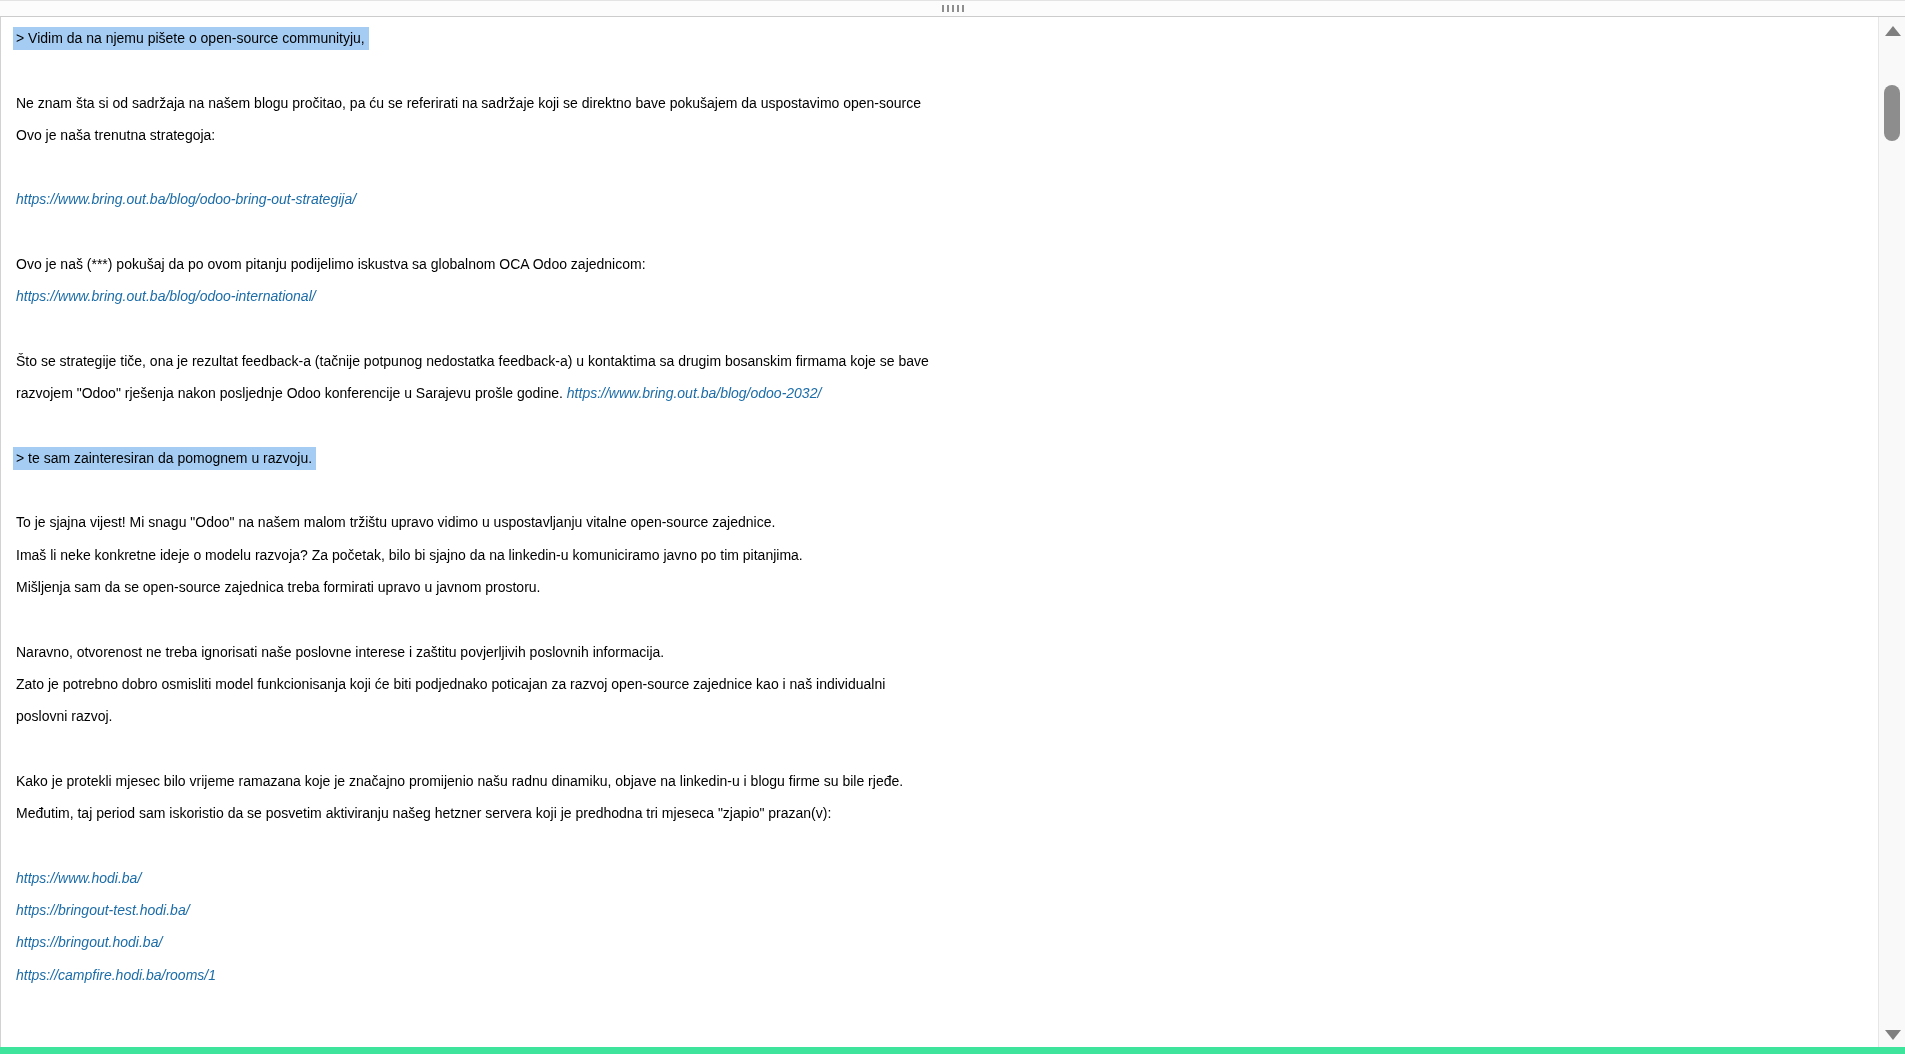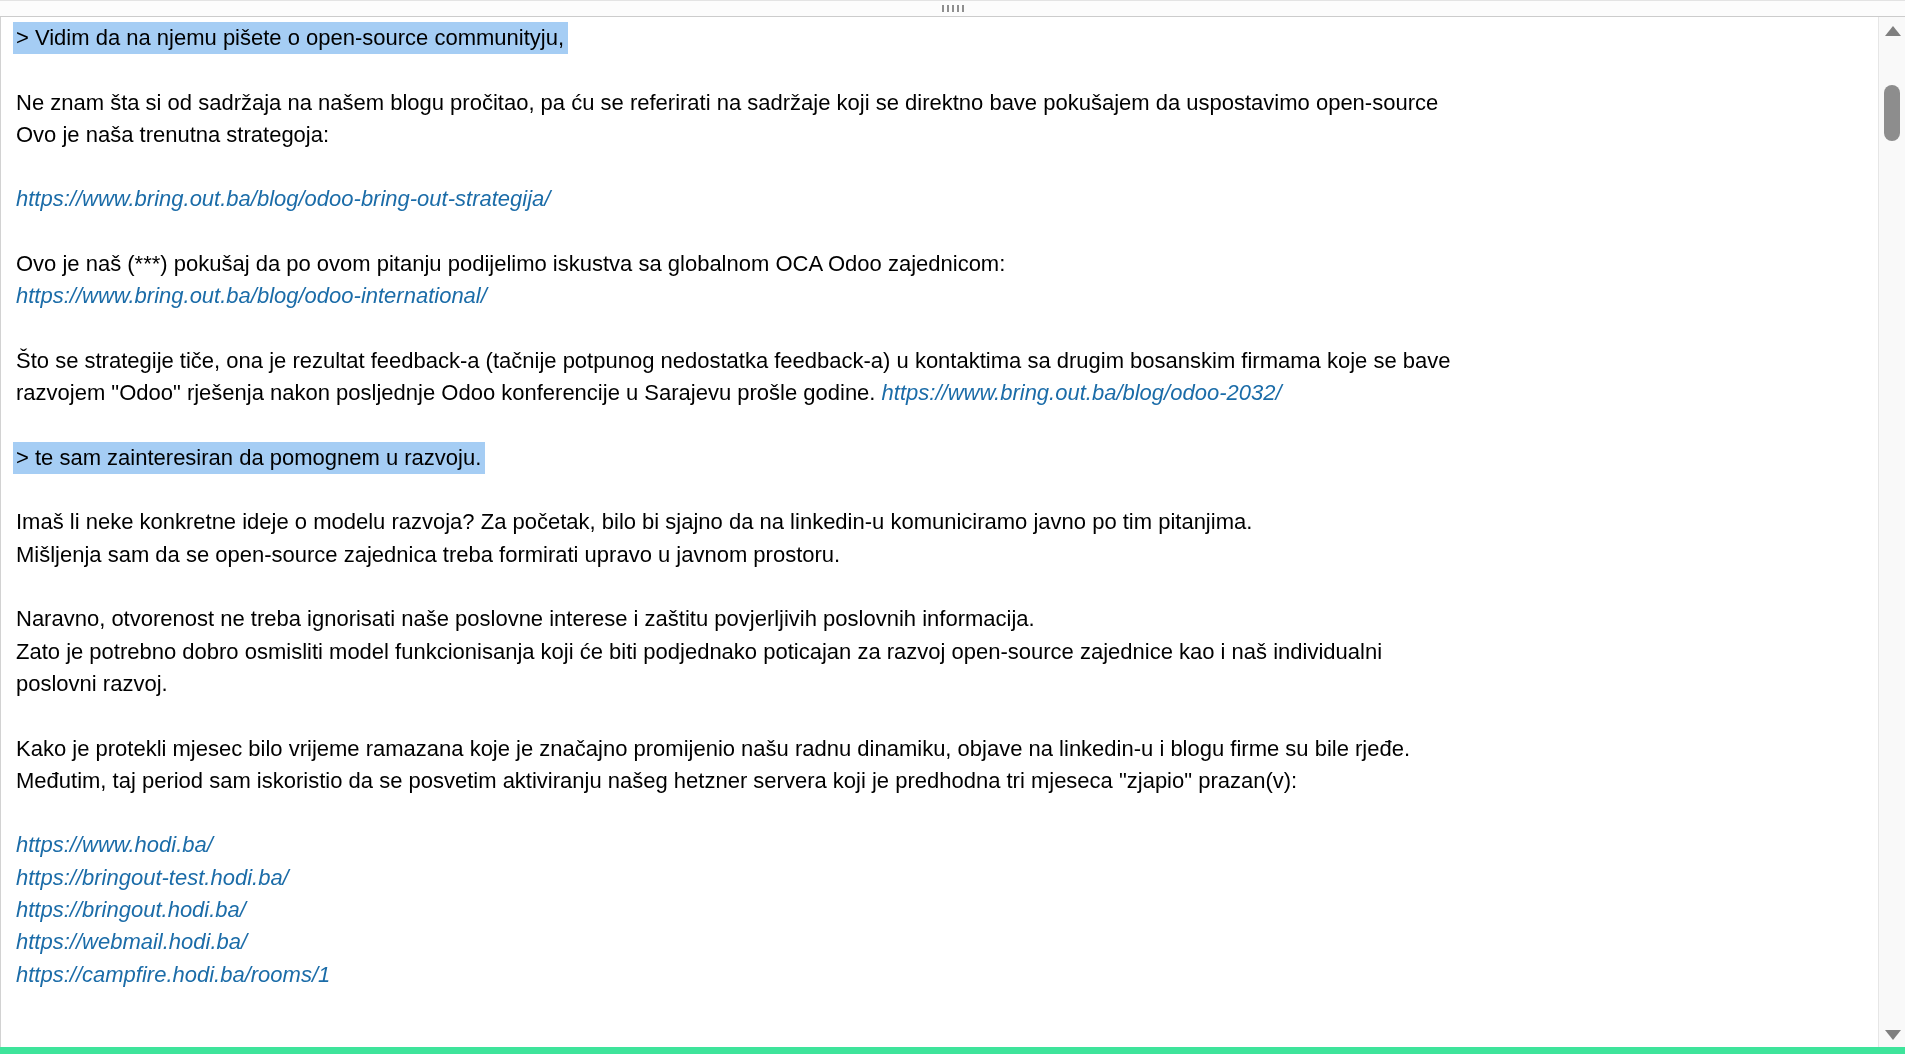--- a/index.html
+++ b/index.html
@@ -15,21 +15,21 @@
   }
   .grip{display:flex;gap:3px;align-items:center;}
   .grip i{display:block;width:2px;height:7px;background:#8f8f8f;}
   
   .editor{
     position:absolute;top:17px;left:0;right:27px;bottom:0;box-sizing:border-box;
     background:#ffffff;border-left:1px solid #d2d2d2;
     padding:5px 0 0 15px;overflow:hidden;cursor:text;
   }
   .line{
-    white-space:pre;font-size:22px;line-height:32.3px;height:32.3px;color:#000000;
+    white-space:pre;font-size:14px;line-height:32.3px;height:32.3px;color:#000000;
   }
   .seg{white-space:pre;}
   .seg.link{color:var(--link,#1b6ca8);font-style:italic;}
   .seg.sel{
     background:var(--sel,#a5cdf4);
     padding:3px 4px 4px 3px;margin-left:-3px;
   }
   
   .scrollbar{
     position:absolute;top:17px;right:0;width:27px;bottom:0;box-sizing:border-box;
@@ -77,34 +77,34 @@
     <div class="line"><span class="seg link">https://www.bring.out.ba/blog/odoo-bring-out-strategija/</span></div>
     <div class="line">&nbsp;</div>
     <div class="line"><span class="seg">Ovo je naš (***) pokušaj da po ovom pitanju podijelimo iskustva sa globalnom OCA Odoo zajednicom:</span></div>
     <div class="line"><span class="seg link">https://www.bring.out.ba/blog/odoo-international/</span></div>
     <div class="line">&nbsp;</div>
     <div class="line"><span class="seg">Što se strategije tiče, ona je rezultat feedback-a (tačnije potpunog nedostatka feedback-a) u kontaktima sa drugim bosanskim firmama koje se bave</span></div>
     <div class="line"><span class="seg">razvojem "Odoo" rješenja nakon posljednje Odoo konferencije u Sarajevu prošle godine. </span><span class="seg link">https://www.bring.out.ba/blog/odoo-2032/</span></div>
     <div class="line">&nbsp;</div>
     <div class="line"><span class="seg sel">&gt; te sam zainteresiran da pomognem u razvoju.</span></div>
     <div class="line">&nbsp;</div>
+    <div class="line"><span class="seg">To je sjajna vijest! Mi snagu "Odoo" na našem malom tržištu upravo vidimo u uspostavljanju vitalne open-source zajednice.</span></div>
     <div class="line"><span class="seg">Imaš li neke konkretne ideje o modelu razvoja? Za početak, bilo bi sjajno da na linkedin-u komuniciramo javno po tim pitanjima.</span></div>
     <div class="line"><span class="seg">Mišljenja sam da se open-source zajednica treba formirati upravo u javnom prostoru.</span></div>
     <div class="line">&nbsp;</div>
     <div class="line"><span class="seg">Naravno, otvorenost ne treba ignorisati naše poslovne interese i zaštitu povjerljivih poslovnih informacija.</span></div>
     <div class="line"><span class="seg">Zato je potrebno dobro osmisliti model funkcionisanja koji će biti podjednako poticajan za razvoj open-source zajednice kao i naš individualni</span></div>
     <div class="line"><span class="seg">poslovni razvoj.</span></div>
     <div class="line">&nbsp;</div>
     <div class="line"><span class="seg">Kako je protekli mjesec bilo vrijeme ramazana koje je značajno promijenio našu radnu dinamiku, objave na linkedin-u i blogu firme su bile rjeđe.</span></div>
     <div class="line"><span class="seg">Međutim, taj period sam iskoristio da se posvetim aktiviranju našeg hetzner servera koji je predhodna tri mjeseca "zjapio" prazan(v):</span></div>
     <div class="line">&nbsp;</div>
     <div class="line"><span class="seg link">https://www.hodi.ba/</span></div>
     <div class="line"><span class="seg link">https://bringout-test.hodi.ba/</span></div>
     <div class="line"><span class="seg link">https://bringout.hodi.ba/</span></div>
-    <div class="line"><span class="seg link">https://webmail.hodi.ba/</span></div>
     <div class="line"><span class="seg link">https://campfire.hodi.ba/rooms/1</span></div>
   </div>
 
 <div class="scrollbar">
   <div class="sb-up"></div>
   <div class="sb-thumb"></div>
   <div class="sb-down"></div>
 </div>
 
 <div class="green-bar"></div>

